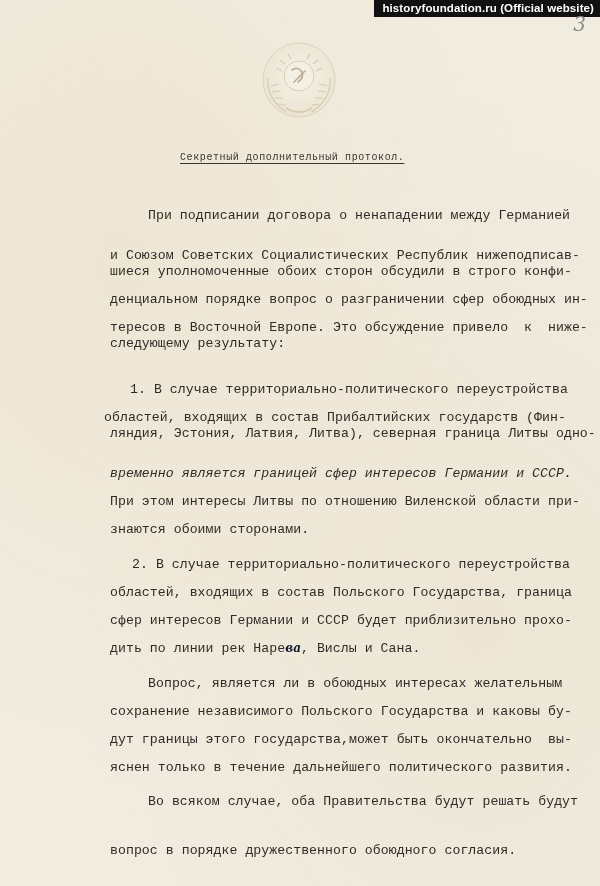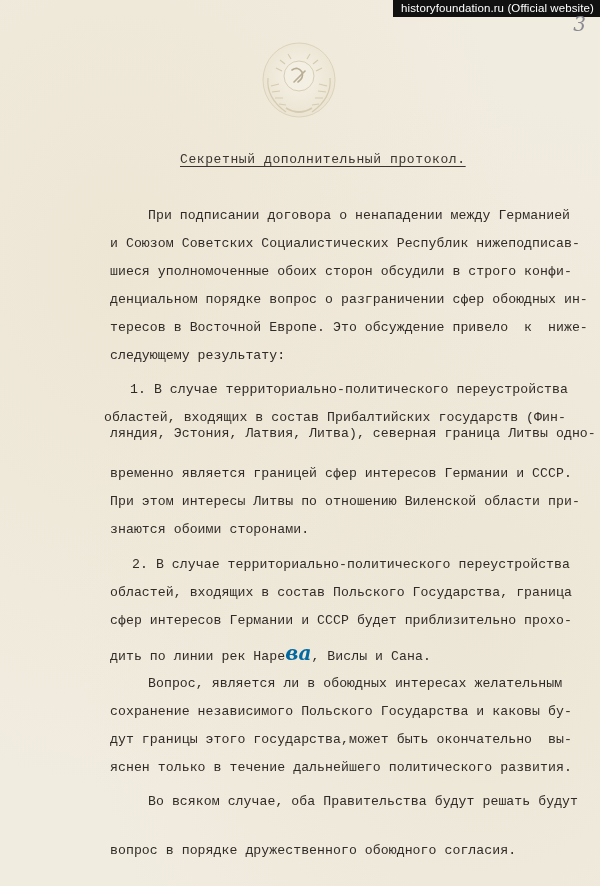--- a/index.html
+++ b/index.html
@@ -23,21 +23,21 @@
         radial-gradient(ellipse at 80% 70%, rgba(232,224,204,0.5), rgba(241,236,224,0) 60%),
         #f1ece0;
     }
     .watermark {
       position: absolute;
       top: 0;
       right: 0;
       background: #111;
       color: #fff;
       font-family: "Liberation Sans", "DejaVu Sans", sans-serif;
-      font-weight: normal;
+      font-weight: bold;
       font-size: 11.5px;
       padding: 2px 6px 3px 8px;
       letter-spacing: 0.1px;
       white-space: nowrap;
     }
     .page-number {
       position: absolute;
       top: 12px;
       right: 14px;
       font-family: "DejaVu Serif", serif;
@@ -49,40 +49,40 @@
       position: absolute;
       left: 258px;
       top: 38px;
       width: 82px;
       height: 82px;
     }
     .title {
       position: absolute;
       left: 180px;
       top: 152px;
-      font-size: 13px;
+      font-size: 10px;
       letter-spacing: 0.6px;
       text-decoration: underline;
       text-underline-offset: 3px;
       color: #3a3530;
       white-space: nowrap;
     }
     .line {
       position: absolute;
       font-size: 13.2px;
       white-space: pre;
       color: #302b27;
       letter-spacing: 0.05px;
     }
     .hand {
       font-family: "DejaVu Serif", serif;
       font-style: italic;
       font-weight: bold;
-      color: #0369a1;
-      font-size: 20px;
+      color: #0f172a;
+      font-size: 12px;
     }
   </style>
 </head>
 <body>
 
 <div class="paper"></div>
 
 <div class="watermark">historyfoundation.ru (Official website)</div>
 
 <div class="page-number">3</div>
@@ -108,30 +108,30 @@
       <path d="M34 32 Q40 28 44 34 Q46 40 40 44"></path>
       <path d="M36 44 L47 33"></path>
     </g>
     <path d="M28 70 Q41 78 54 70" fill="none" stroke="#d6cbb0" stroke-width="2"></path>
   </svg>
 </div>
 
 <div class="title">Секретный дополнительный протокол.</div>
 
 <div class="line" style="left:148px; top:208px;">При подписании договора о ненападении между Германией</div>
-<div class="line" style="left:110px; top:236px;">и Союзом Советских Социалистических Республик нижеподписав-</div>
+<div class="line" style="left:110px; top:248px;">и Союзом Советских Социалистических Республик нижеподписав-</div>
 <div class="line" style="left:110px; top:264px;">шиеся уполномоченные обоих сторон обсудили в строго конфи-</div>
 <div class="line" style="left:110px; top:292px;text-align:center;">денциальном порядке вопрос о разграничении сфер обоюдных ин-</div>
 <div class="line" style="left:110px; top:320px;">тересов в Восточной Европе. Это обсуждение привело  к  ниже-</div>
-<div class="line" style="left:110px; top:348px;">следующему результату:</div>
+<div class="line" style="left:110px; top:336px;">следующему результату:</div>
 
 <div class="line" style="left:130px; top:382px;">1. В случае территориально-политического переустройства</div>
 <div class="line" style="left:104px; top:410px;">областей, входящих в состав Прибалтийских государств (Фин-</div>
 <div class="line" style="left:110px; top:426px;">ляндия, Эстония, Латвия, Литва), северная граница Литвы одно-</div>
-<div class="line" style="left:110px; top:466px;">временно является границей сфер интересов Германии и СССР.</div>
+<div class="line" style="left:110px; top:466px;font-style:italic;">временно является границей сфер интересов Германии и СССР.</div>
 <div class="line" style="left:110px; top:494px;">При этом интересы Литвы по отношению Виленской области при-</div>
 <div class="line" style="left:110px; top:522px;">знаются обоими сторонами.</div>
 
 <div class="line" style="left:132px; top:557px;">2. В случае территориально-политического переустройства</div>
 <div class="line" style="left:110px; top:585px;">областей, входящих в состав Польского Государства, граница</div>
 <div class="line" style="left:110px; top:613px;">сфер интересов Германии и СССР будет приблизительно прохо-</div>
 <div class="line" style="left:110px; top:641px;"><span>дить по линии рек Наре</span><span class="hand">ва</span><span>, Вислы и Сана.</span></div>
 
 <div class="line" style="left:148px; top:676px;">Вопрос, является ли в обоюдных интересах желательным</div>
 <div class="line" style="left:110px; top:704px;">сохранение независимого Польского Государства и каковы бу-</div>

